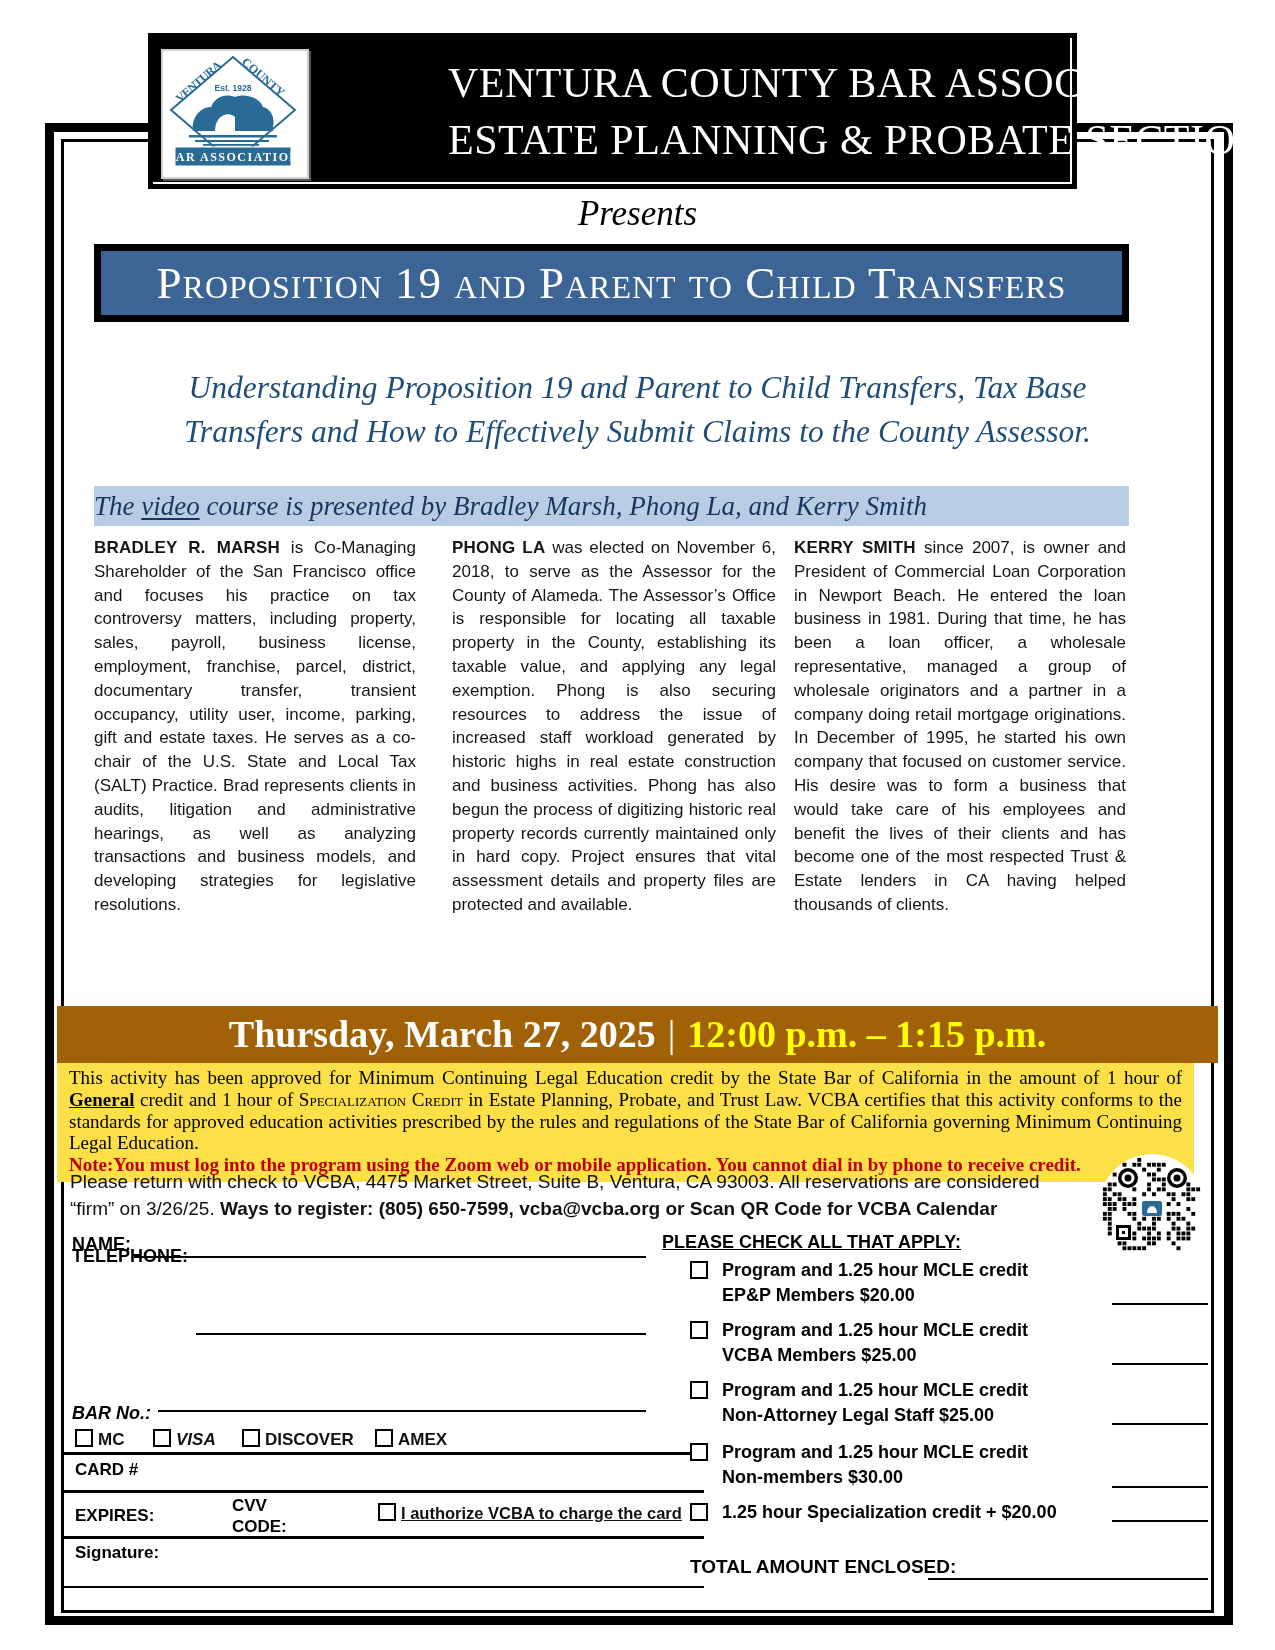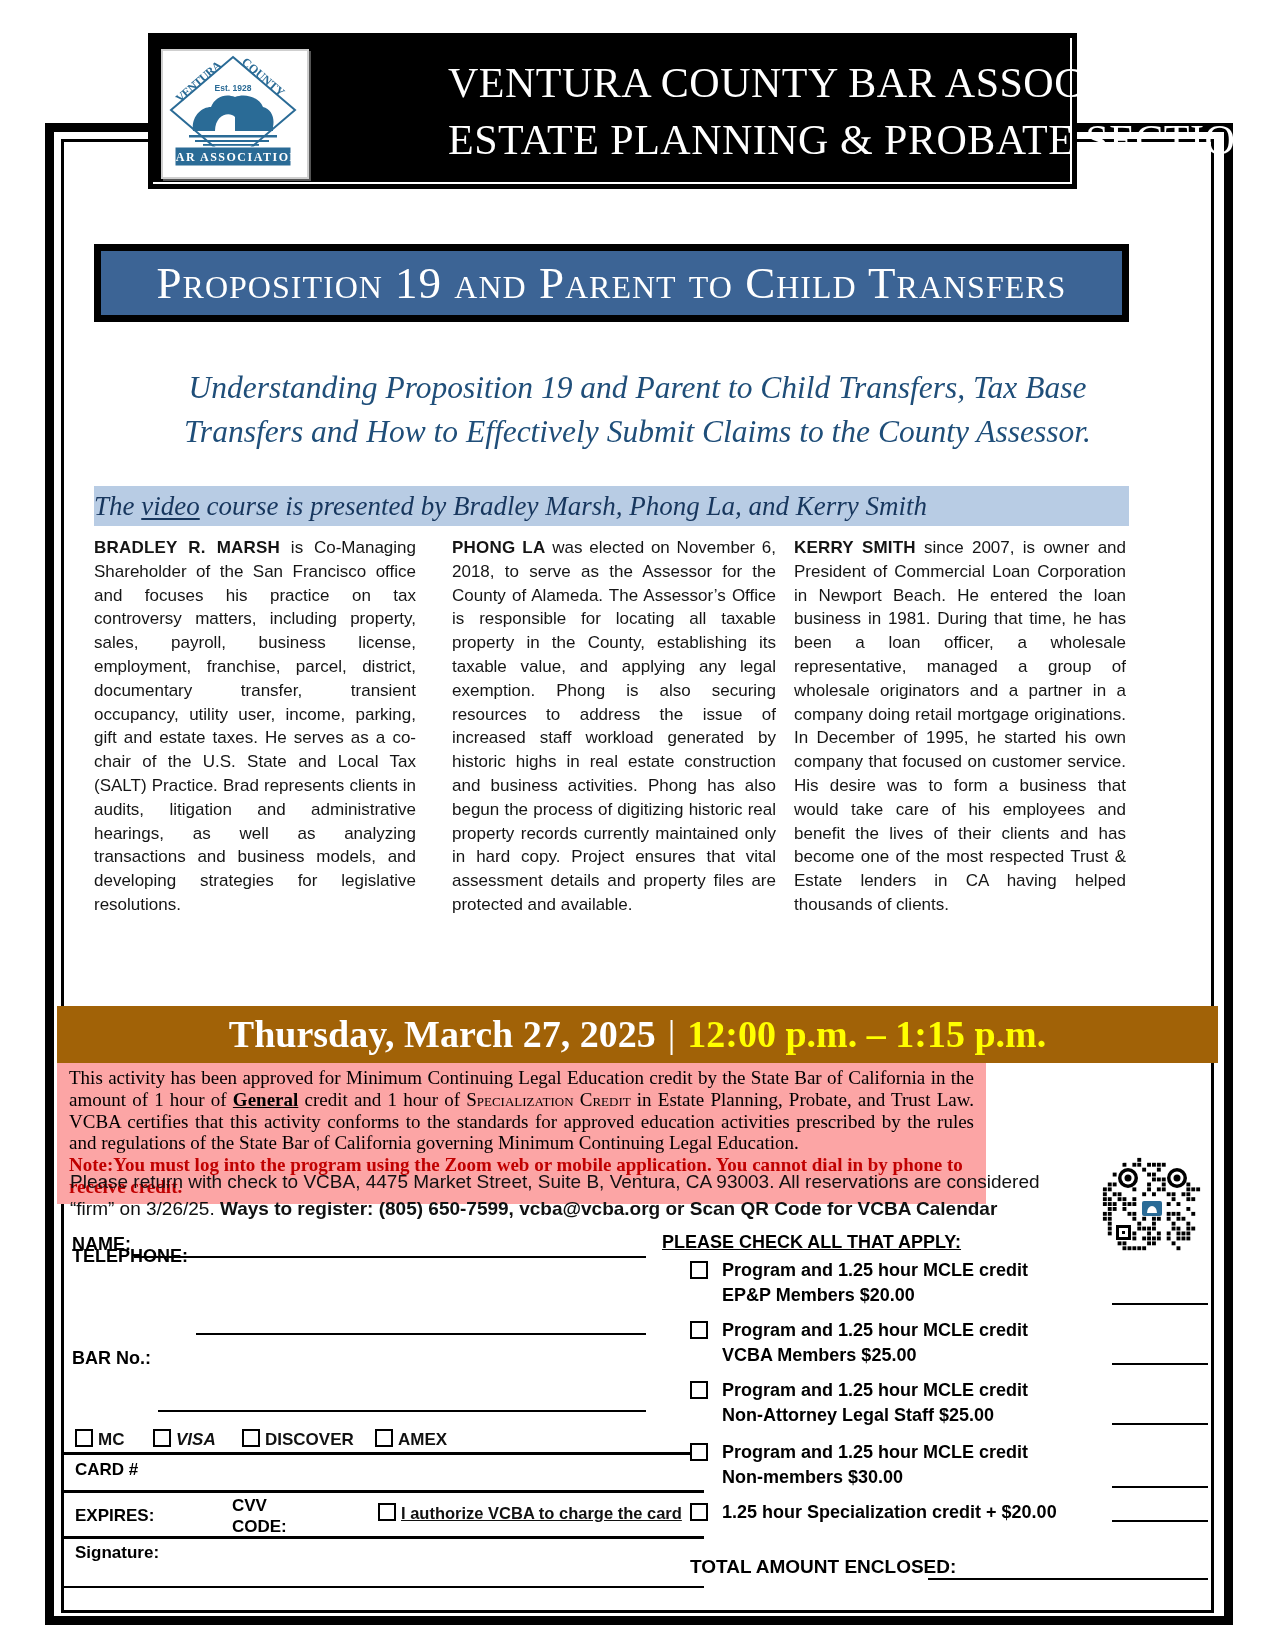--- a/index.html
+++ b/index.html
@@ -31,21 +31,21 @@
   .video-banner u{text-underline-offset:3px;}
   
   .bio{position:absolute;top:536px;text-align:justify;font-size:17px;line-height:23.8px;color:#151515;}
   .bio b{letter-spacing:.2px;}
   #bio1{left:94px;width:322px;} #bio2{left:452px;width:324px;} #bio3{left:794px;width:332px;}
   
   .sched{position:absolute;left:57px;top:1006px;width:1161px;height:57px;background:#a16207;
         text-align:center;line-height:57px;font-family:"Liberation Serif",serif;font-weight:bold;font-size:38px;}
   .sched .d{color:#fff;} .sched .sep{color:#fff;font-weight:normal;padding:0 12px;} .sched .t{color:#ffff00;}
   
-  .mcle{position:absolute;left:57px;top:1063px;width:929px;background:#fca5a5;box-sizing:border-box;
+  .mcle{position:absolute;left:57px;top:1063px;width:1137px;background:#fde047;box-sizing:border-box;
         padding:4px 12px 6px 12px;font-family:"Liberation Serif",serif;font-size:19px;line-height:21.8px;
         text-align:justify;color:#000;}
   .mcle .gen{font-weight:bold;text-decoration:underline;}
   .mcle .sc{font-variant:small-caps;}
   .mcle-note{color:#c00000;font-weight:bold;text-align:left;}
   
   .register{position:absolute;left:70px;top:1168px;width:975px;font-size:19px;line-height:27px;color:#111;}
   
   .qr{position:absolute;left:1098px;top:1153px;width:108px;height:108px;}
   
@@ -86,20 +86,21 @@
         <rect x="12" y="96" width="116" height="19" fill="#2a6b96" stroke="#fff" stroke-width="1"></rect>
         <text x="70" y="110" text-anchor="middle" font-family="Liberation Serif,serif" font-size="12" font-weight="bold" fill="#fff" letter-spacing="1.5">BAR ASSOCIATION</text>
       </svg>
     </div>
     <div class="header-title">
       <div>VENTURA COUNTY BAR ASSOCIATION</div>
       <div>ESTATE PLANNING &amp; PROBATE SECTION</div>
     </div>
   </div>
 
+  <div class="presents">Presents</div>
 
   <div class="title-banner">Proposition 19 and Parent to Child Transfers</div>
 
   <div class="subtitle">
     <span>Understanding Proposition 19 and Parent to Child Transfers, Tax Base</span><br>
     <span>Transfers and How to Effectively Submit Claims to the County Assessor.</span>
   </div>
 
   <div class="video-banner">
     <span>The </span><u>video</u><span> course is presented by Bradley Marsh, Phong La, and Kerry Smith</span>
@@ -271,21 +272,21 @@
       </g>
     </svg>
   </div>
 
   <div class="lbl" style="left:72px;top:1234px;">NAME:</div>
   <div class="wline" style="left:134px;top:1256px;width:512px;"></div>
 
   <div class="lbl" style="left:72px;top:1246px;">TELEPHONE:</div>
   <div class="wline" style="left:196px;top:1333px;width:450px;"></div>
 
-  <div class="lbl" style="left:72px;top:1348px;">BAR No.:</div>
+  <div class="lbl" style="left:72px;top:1403px;font-style:italic;">BAR No.:</div>
   <div class="wline" style="left:158px;top:1410px;width:488px;"></div>
 
   <div class="ctype" style="left:75px;top:1429px;"><span class="cb"></span><span>MC</span></div>
   <div class="ctype" style="left:153px;top:1429px;font-style:italic;"><span class="cb"></span><span>VISA</span></div>
   <div class="ctype" style="left:242px;top:1429px;"><span class="cb"></span><span>DISCOVER</span></div>
   <div class="ctype" style="left:375px;top:1429px;"><span class="cb"></span><span>AMEX</span></div>
 
   <div class="rule" style="left:64px;top:1452px;width:640px;"></div>
   <div class="lbl" style="left:75px;top:1460px;font-size:17px;">CARD #</div>
   <div style="position:absolute;left:150px;top:1460px;width:540px;height:24px;"></div>

